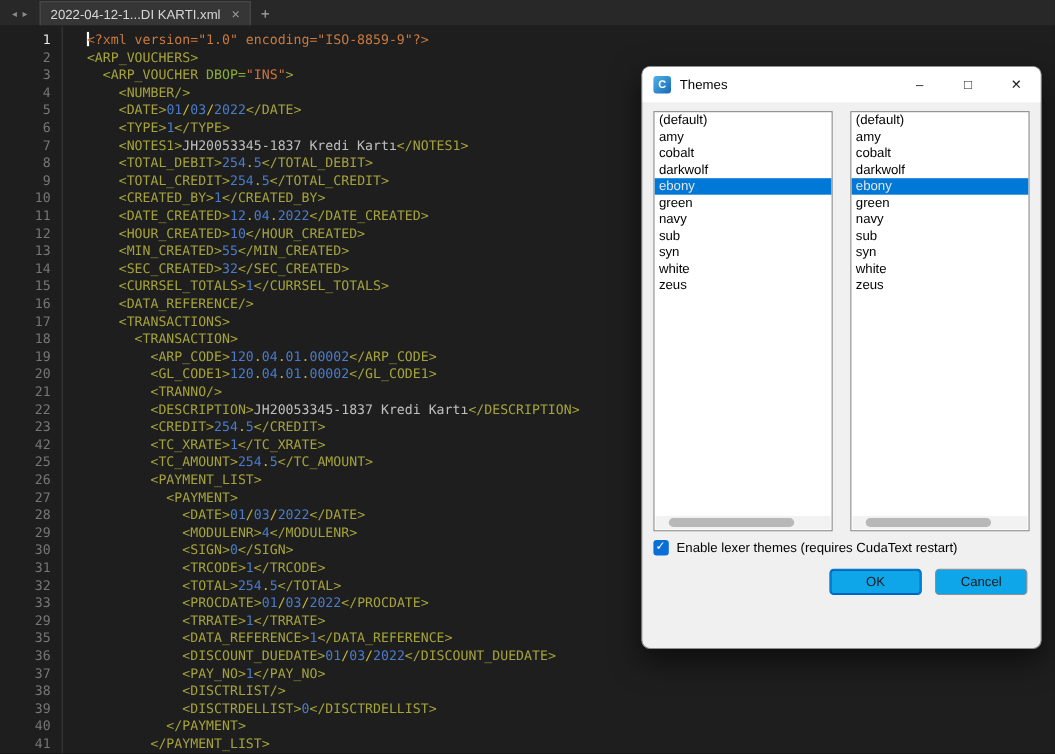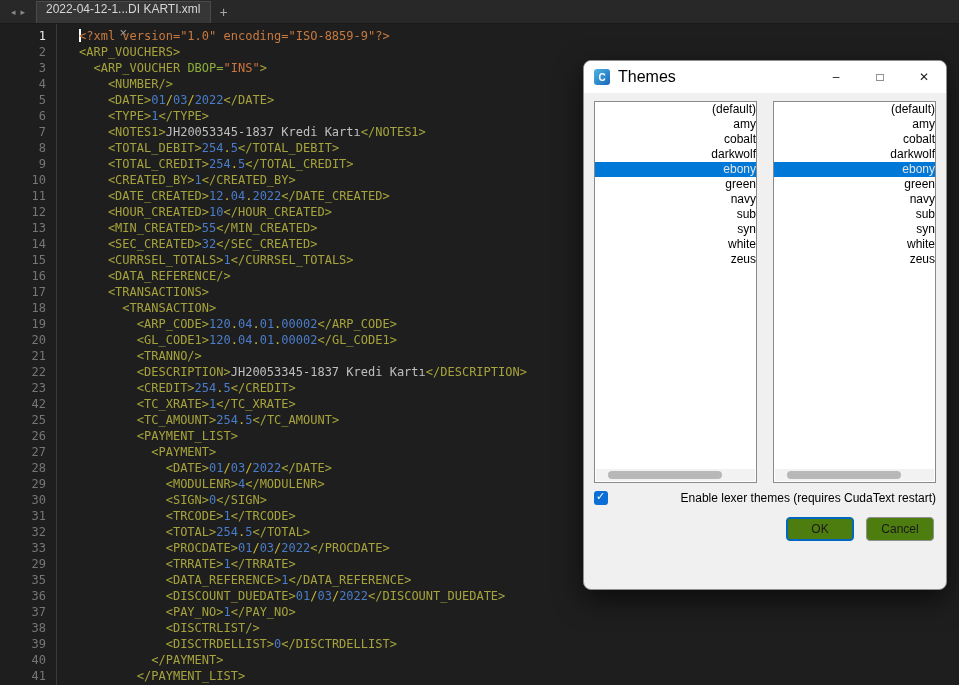--- a/index.html
+++ b/index.html
@@ -14,21 +14,21 @@
   .topbar {
     position:absolute; top:0; left:0; right:0; height:24px;
     background:#282828; display:flex; align-items:stretch;
     border-bottom:1px solid #1a1a1a;
   }
   .nav { width:36px; display:flex; align-items:center; justify-content:center; gap:5px;
          color:#8a8a8a; font-size:9px; }
   .tab {
     display:flex; align-items:center; gap:10px; padding:0 9px;
     background:#363636; border:1px solid #4a4a4a; border-bottom:none;
-    color:#d6d6d6; font-size:12px; margin-top:1px;flex-direction:column;
+    color:#d6d6d6; font-size:12px; margin-top:1px;
   }
   .tab-close { color:#9c9c9c; font-size:13px; line-height:1; cursor:default; }
   .plus { width:26px; display:flex; align-items:center; justify-content:center;
           color:#a8a8a8; font-size:14px; }
 
   
   .editor {
     position:absolute; top:24px; left:0; right:0; bottom:0;
     display:flex; font-family:"DejaVu Sans Mono", monospace;
     font-size:12px; line-height:16px;
@@ -57,43 +57,43 @@
     background:#f0f0f0; border:1px solid #8f8f8f; border-radius:8px;
     box-shadow:0 10px 28px rgba(0,0,0,.6); overflow:hidden;
     font-size:12px; color:#000;
   }
   .dlg-titlebar { height:32px; background:#ffffff; display:flex; align-items:center;
                   padding-left:10px; gap:8px; }
   .dlg-icon { width:16px; height:16px; border-radius:3px; flex:none;
               background:linear-gradient(135deg,#4db3e6,#1868b8);
               display:flex; align-items:center; justify-content:center;
               color:#fff; font-size:10px; font-weight:bold; }
-  .dlg-title { font-size:16px; }
+  .dlg-title { font-size:12px; }
   .tb-btns { margin-left:auto; display:flex; height:100%; }
   .tb-btn { width:44px; height:100%; display:flex; align-items:center; justify-content:center;
             font-size:12px; color:#1a1a1a; }
   .dlg-body { padding:8px 10px 10px 10px; }
   .lists-labels { display:flex; gap:16px; margin-bottom:3px; }
   .lists-labels > div { width:164px; }
   .lists { display:flex; gap:16px; }
   .list { width:164px; height:382px; background:#ffffff; border:1px solid #8a8a8a;
-          position:relative; overflow:hidden;text-align:right; }
+          position:relative; overflow:hidden; }
   .list-item { height:15px; line-height:15px; padding-left:4px; color:#000; }
   .list-item.selected { background:var(--selection,#0078d7); color:#e5e5e5; }
   .hscroll { position:absolute; left:1px; right:1px; bottom:1px; height:12px;
              background:#f2f2f2; }
   .hthumb { position:absolute; left:12px; top:2px; height:8px; width:72%;
             background:#b8b8b8; border-radius:4px; }
-  .check-row { display:flex; align-items:center; gap:7px; margin-top:8px;justify-content:space-between; }
+  .check-row { display:flex; align-items:center; gap:7px; margin-top:8px; }
   .checkbox { width:14px; height:14px; border-radius:3px; flex:none;
               background:var(--accent,#0078d7); position:relative; }
   .checkbox::after { content:"✓"; position:absolute; left:2px; top:-1px;
                      color:#fff; font-size:11px; }
   .btn-row { display:flex; justify-content:flex-end; gap:12px; margin-top:12px; padding-right:2px; }
-  .btn { width:68px; height:24px; background:#4d7c0f; border:1px solid #8f8f8f;
+  .btn { width:84px; height:24px; background:#0ea5e9; border:1px solid #8f8f8f;
          border-radius:4px; font-size:12px; font-family:"Liberation Sans",sans-serif;
          display:flex; align-items:center; justify-content:center; color:#1a1a1a; }
   .btn.default { border:1px solid #0067c0; box-shadow:inset 0 0 0 1px #0067c0; }
 </style>
 </head>
 <body>
 
 <div class="screen">
 
   <div class="topbar">

